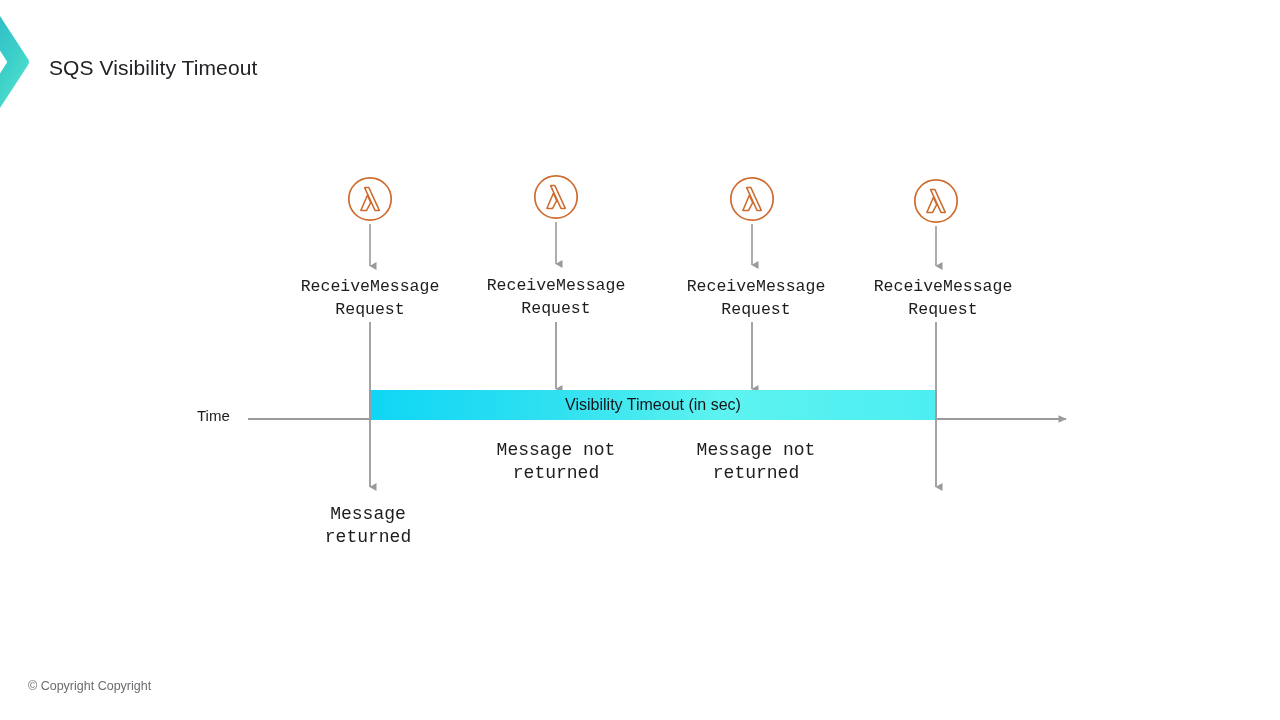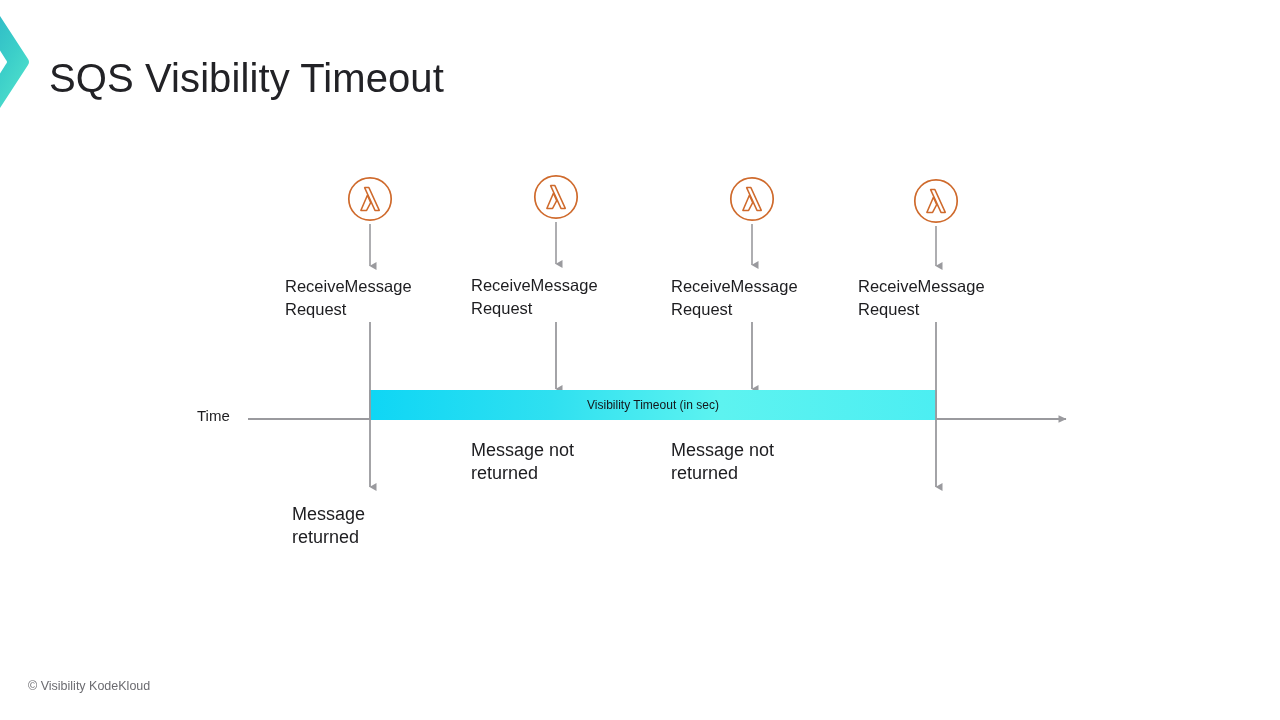--- a/index.html
+++ b/index.html
@@ -29,21 +29,21 @@
     top: 14px;
     width: 52px;
     height: 96px;
   }
 
   
   #page-title {
     position: absolute;
     left: 49px;
     top: 56px;
-    font-size: 40px;
+    font-size: 21px;
     font-weight: 400;
     color: #222226;
     letter-spacing: 0.1px;
     white-space: nowrap;
   }
 
   
   #diagram {
     position: absolute;
     left: 0; top: 0;
@@ -58,24 +58,26 @@
   
   .lambda-icon {
     position: absolute;
     width: 46px;
     height: 46px;
   }
 
   
   .diagram-label {
     position: absolute;
+    text-align: center;
     color: #1d1d20;
     font-size: 16.5px;
     line-height: 23px;
     white-space: pre-line;
+    font-family: Liberation Mono, monospace;
   }
   .request-label { font-size: 16.5px; }
   .outcome-label { font-size: 18px; }
 
   #time-label {
     position: absolute;
     left: 197px;
     top: 407px;
     font-size: 15px;
     color: #1d1d20;
@@ -92,21 +94,21 @@
   }
   #visibility-bar-label {
     position: absolute;
     left: 0;
     top: 0;
     width: 566px;
     height: 30px;
     display: flex;
     align-items: center;
     justify-content: center;
-    font-size: 12px;
+    font-size: 16px;
     color: #14161a;
   }
 
   
   #footer-copyright {
     position: absolute;
     left: 28px;
     top: 679px;
     font-size: 12.5px;
     color: #6b6b70;
@@ -208,24 +210,24 @@
 Request</div>
     <div class="diagram-label request-label" style="left:471px; top:274px; width:170px;">ReceiveMessage
 Request</div>
     <div class="diagram-label request-label" style="left:671px; top:275px; width:170px;">ReceiveMessage
 Request</div>
     <div class="diagram-label request-label" style="left:858px; top:275px; width:170px;">ReceiveMessage
 Request</div>
 
     <div id="time-label">Time</div>
 
-    <div class="diagram-label outcome-label" style="left:292px; top:503px; width:170px;">Message
+    <div class="diagram-label outcome-label" style="left:283px; top:503px; width:170px;">Message
 returned</div>
     <div class="diagram-label outcome-label" style="left:471px; top:439px; width:170px;">Message not
 returned</div>
     <div class="diagram-label outcome-label" style="left:671px; top:439px; width:170px;">Message not
 returned</div>
 
   </div>
 
-  <div id="footer-copyright">© Visibility KodeKloud</div>
+  <div id="footer-copyright">© Copyright Copyright</div>
 
 </div>
 
 </body></html>

